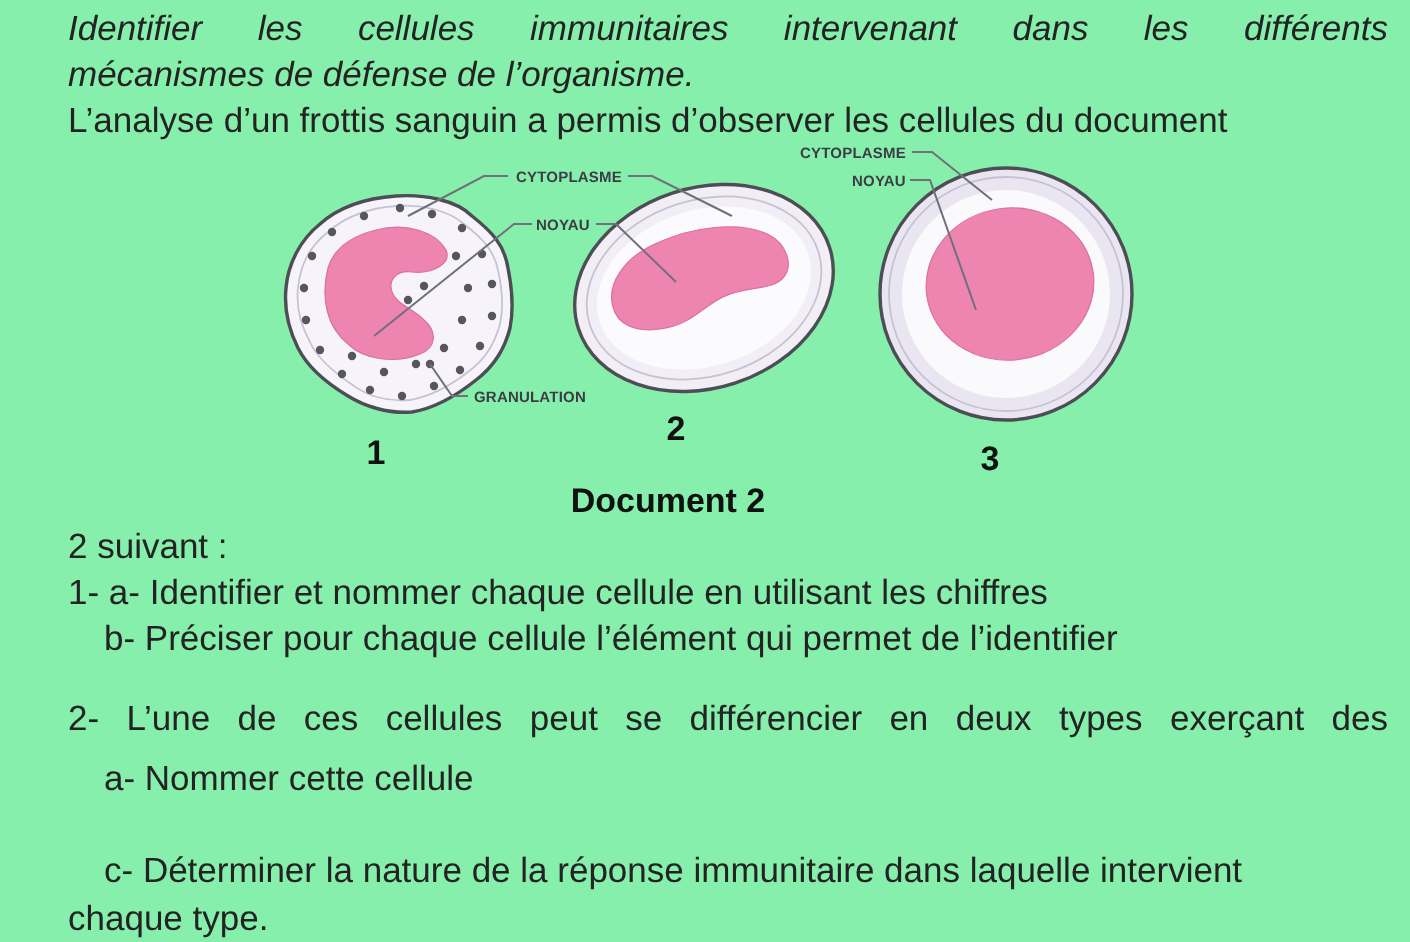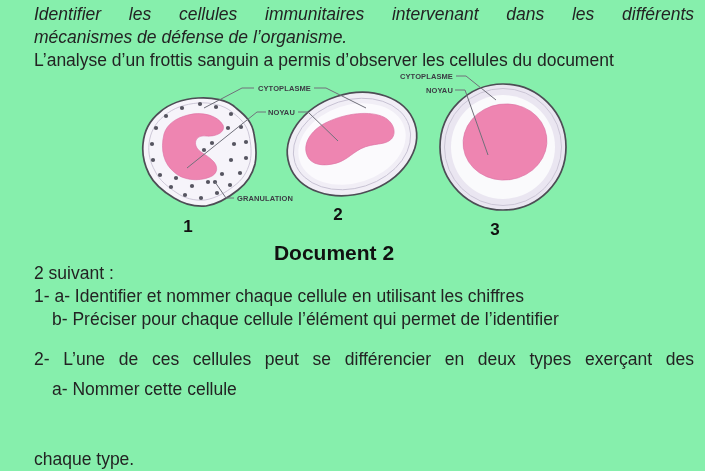--- a/index.html
+++ b/index.html
@@ -11,21 +11,21 @@
     position:absolute;left:34px;font-size:17.5px;line-height:23px;
     color:#232323;white-space:nowrap;
   }
   .indent{left:52px;}
   .ital{font-style:italic;}
   .jl{
     white-space:normal;width:660px;text-align:justify;text-align-last:justify;
   }
   .caption{
     position:absolute;left:0;top:241px;width:668px;text-align:center;
-    font-size:21px;font-weight:bold;color:#111;
+    font-size:17px;font-weight:bold;color:#111;
   }
   .figure-svg{position:absolute;left:138px;top:70px;}
   .svg-label{
     font-family:"Liberation Sans",sans-serif;font-size:7.5px;font-weight:bold;
     fill:#3c3c44;letter-spacing:0.1px;
   }
   .svg-num{
     font-family:"Liberation Sans",sans-serif;font-size:17px;font-weight:bold;
     fill:#111;text-anchor:middle;
   }
@@ -122,15 +122,16 @@
     <text class="svg-num" x="357" y="165">3</text>
   </svg>
 
   <div class="caption">Document 2</div>
 
   <div class="line" style="top:262px">2 suivant :</div>
   <div class="line" style="top:285px">1- a- Identifier et nommer chaque cellule en utilisant les chiffres</div>
   <div class="line indent" style="top:308px">b- Préciser pour chaque cellule l’élément qui permet de l’identifier</div>
   <div class="line jl" style="top:348px">2- L’une de ces cellules peut se différencier en deux types exerçant des</div>
   <div class="line indent" style="top:378px">a- Nommer cette cellule</div>
+  <div class="line indent" style="top:424px">c- Déterminer la nature de la réponse immunitaire dans laquelle intervient</div>
   <div class="line" style="top:447.5px">chaque type.</div>
 
 </div>
 
 </body></html>

